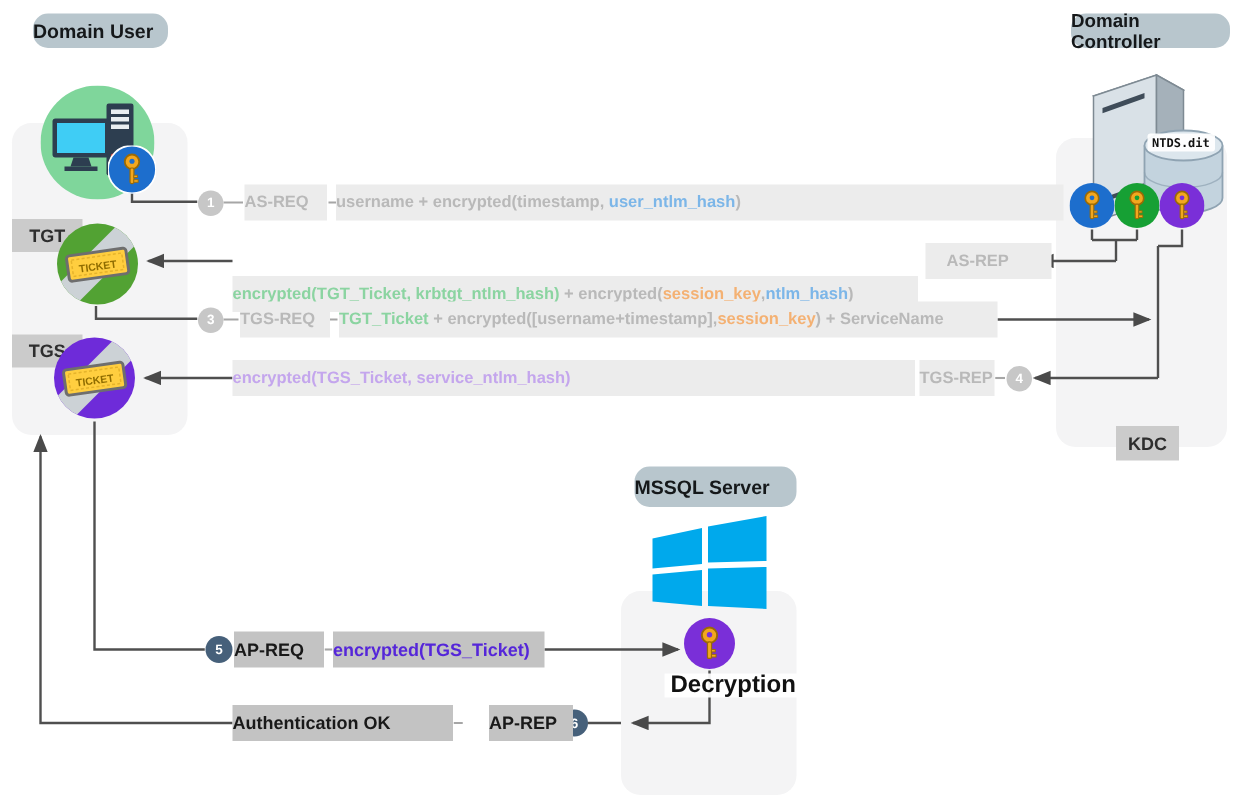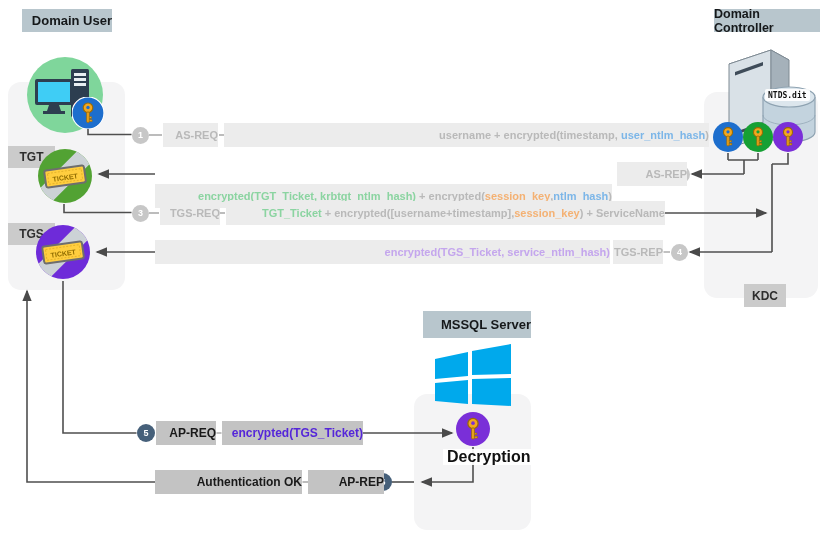--- a/index.html
+++ b/index.html
@@ -1,21 +1,21 @@
 <!DOCTYPE html>
 <html><head>
 <meta charset="utf-8">
 <style>
   html,body{margin:0;padding:0;background:#ffffff;}
   body{width:825px;height:535px;position:relative;font-family:"Liberation Sans",sans-serif;overflow:hidden;}
   .abs{position:absolute;}
   .colbox{position:absolute;background:#f4f4f5;border-radius:13px;}
-  .hdr{position:absolute;display:flex;align-items:center;justify-content:flex-end;background:#b8c6cd;color:#15181a;font-weight:700;font-size:13px;}
+  .hdr{position:absolute;display:flex;align-items:center;justify-content:flex-start;background:#b8c6cd;color:#15181a;font-weight:700;font-size:13px;border-radius:10px;}
   .tag{position:absolute;display:flex;align-items:center;justify-content:center;background:#cbcbcb;color:#2e2e2e;font-weight:700;font-size:12px;}
-  .rbox{position:absolute;height:24px;display:flex;align-items:center;justify-content:flex-end;font-weight:700;white-space:pre;}
+  .rbox{position:absolute;height:24px;display:flex;align-items:center;justify-content:flex-start;font-weight:700;white-space:pre;}
   .light{background:#ececec;color:#b9b9b9;font-size:11px;}
   .dark{background:#c3c3c3;color:#191919;font-size:12px;}
   .numc{position:absolute;border-radius:50%;color:#fff;font-weight:700;font-size:9px;display:flex;align-items:center;justify-content:center;}
   .numc.lt{width:17px;height:17px;background:#c7c7c7;}
   .numc.dk{width:18px;height:18px;background:#46607a;}
   .c-gray{color:#b9b9b9}.c-green{color:#8bd4a1}.c-orange{color:#f4b173}
   .c-blue{color:#7cb6e8}.c-lpurple{color:#c4a6ed}.c-vpurple{color:#5526d9}
   svg.lines{position:absolute;left:0;top:0;pointer-events:none;}
   .key-blue .bgc{fill:#1d6ecd}.key-blue .hole{fill:#1d6ecd}
   .key-green .bgc{fill:#16a034}.key-green .hole{fill:#16a034}
@@ -225,31 +225,31 @@
   </div>
 
 <div class="rbox light" style="left:163px;top:123px;width:55px;"><span>AS-REQ</span></div>
 <div class="rbox light" style="left:224px;top:123px;width:485px;">
   <span class="c-gray">username + encrypted(timestamp, </span><span class="c-blue">user_ntlm_hash</span><span class="c-gray">)</span>
 </div>
 
 <div class="rbox light" style="left:155px;top:162px;width:457px;margin-top:22px;">
   <span class="c-green">encrypted(TGT_Ticket, krbtgt_ntlm_hash)</span><span class="c-gray"> + encrypted(</span><span class="c-orange">session_key</span><span class="c-gray">,</span><span class="c-blue">ntlm_hash</span><span class="c-gray">)</span>
 </div>
-<div class="rbox light" style="left:617px;top:162px;width:70px;"><span>AS-REP</span></div>
+<div class="rbox light" style="left:617px;top:162px;width:70px;padding-left:14px;"><span>AS-REP</span></div>
 
 <div class="rbox light" style="left:160px;top:201px;width:60px;"><span>TGS-REQ</span></div>
 <div class="rbox light" style="left:226px;top:201px;width:439px;">
   <span class="c-green">TGT_Ticket</span><span class="c-gray"> + encrypted([username+timestamp],</span><span class="c-orange">session_key</span><span class="c-gray">) + ServiceName</span>
 </div>
 
 <div class="rbox light" style="left:155px;top:240px;width:455px;">
   <span class="c-lpurple">encrypted(TGS_Ticket, service_ntlm_hash)</span>
 </div>
 <div class="rbox light" style="left:613px;top:240px;width:50px;"><span>TGS-REP</span></div>
 
 <div class="rbox dark" style="left:156px;top:421px;width:60px;"><span>AP-REQ</span></div>
 <div class="rbox dark" style="left:222px;top:421px;width:141px;">
   <span class="c-vpurple">encrypted(TGS_Ticket)</span>
 </div>
 
 <div class="rbox dark" style="left:155px;top:470px;width:147px;"><span>Authentication OK</span></div>
-<div class="rbox dark" style="left:308px;top:470px;width:56px;padding-left:20px;"><span>AP-REP</span></div>
+<div class="rbox dark" style="left:326px;top:470px;width:56px;"><span>AP-REP</span></div>
 
 </body></html>

